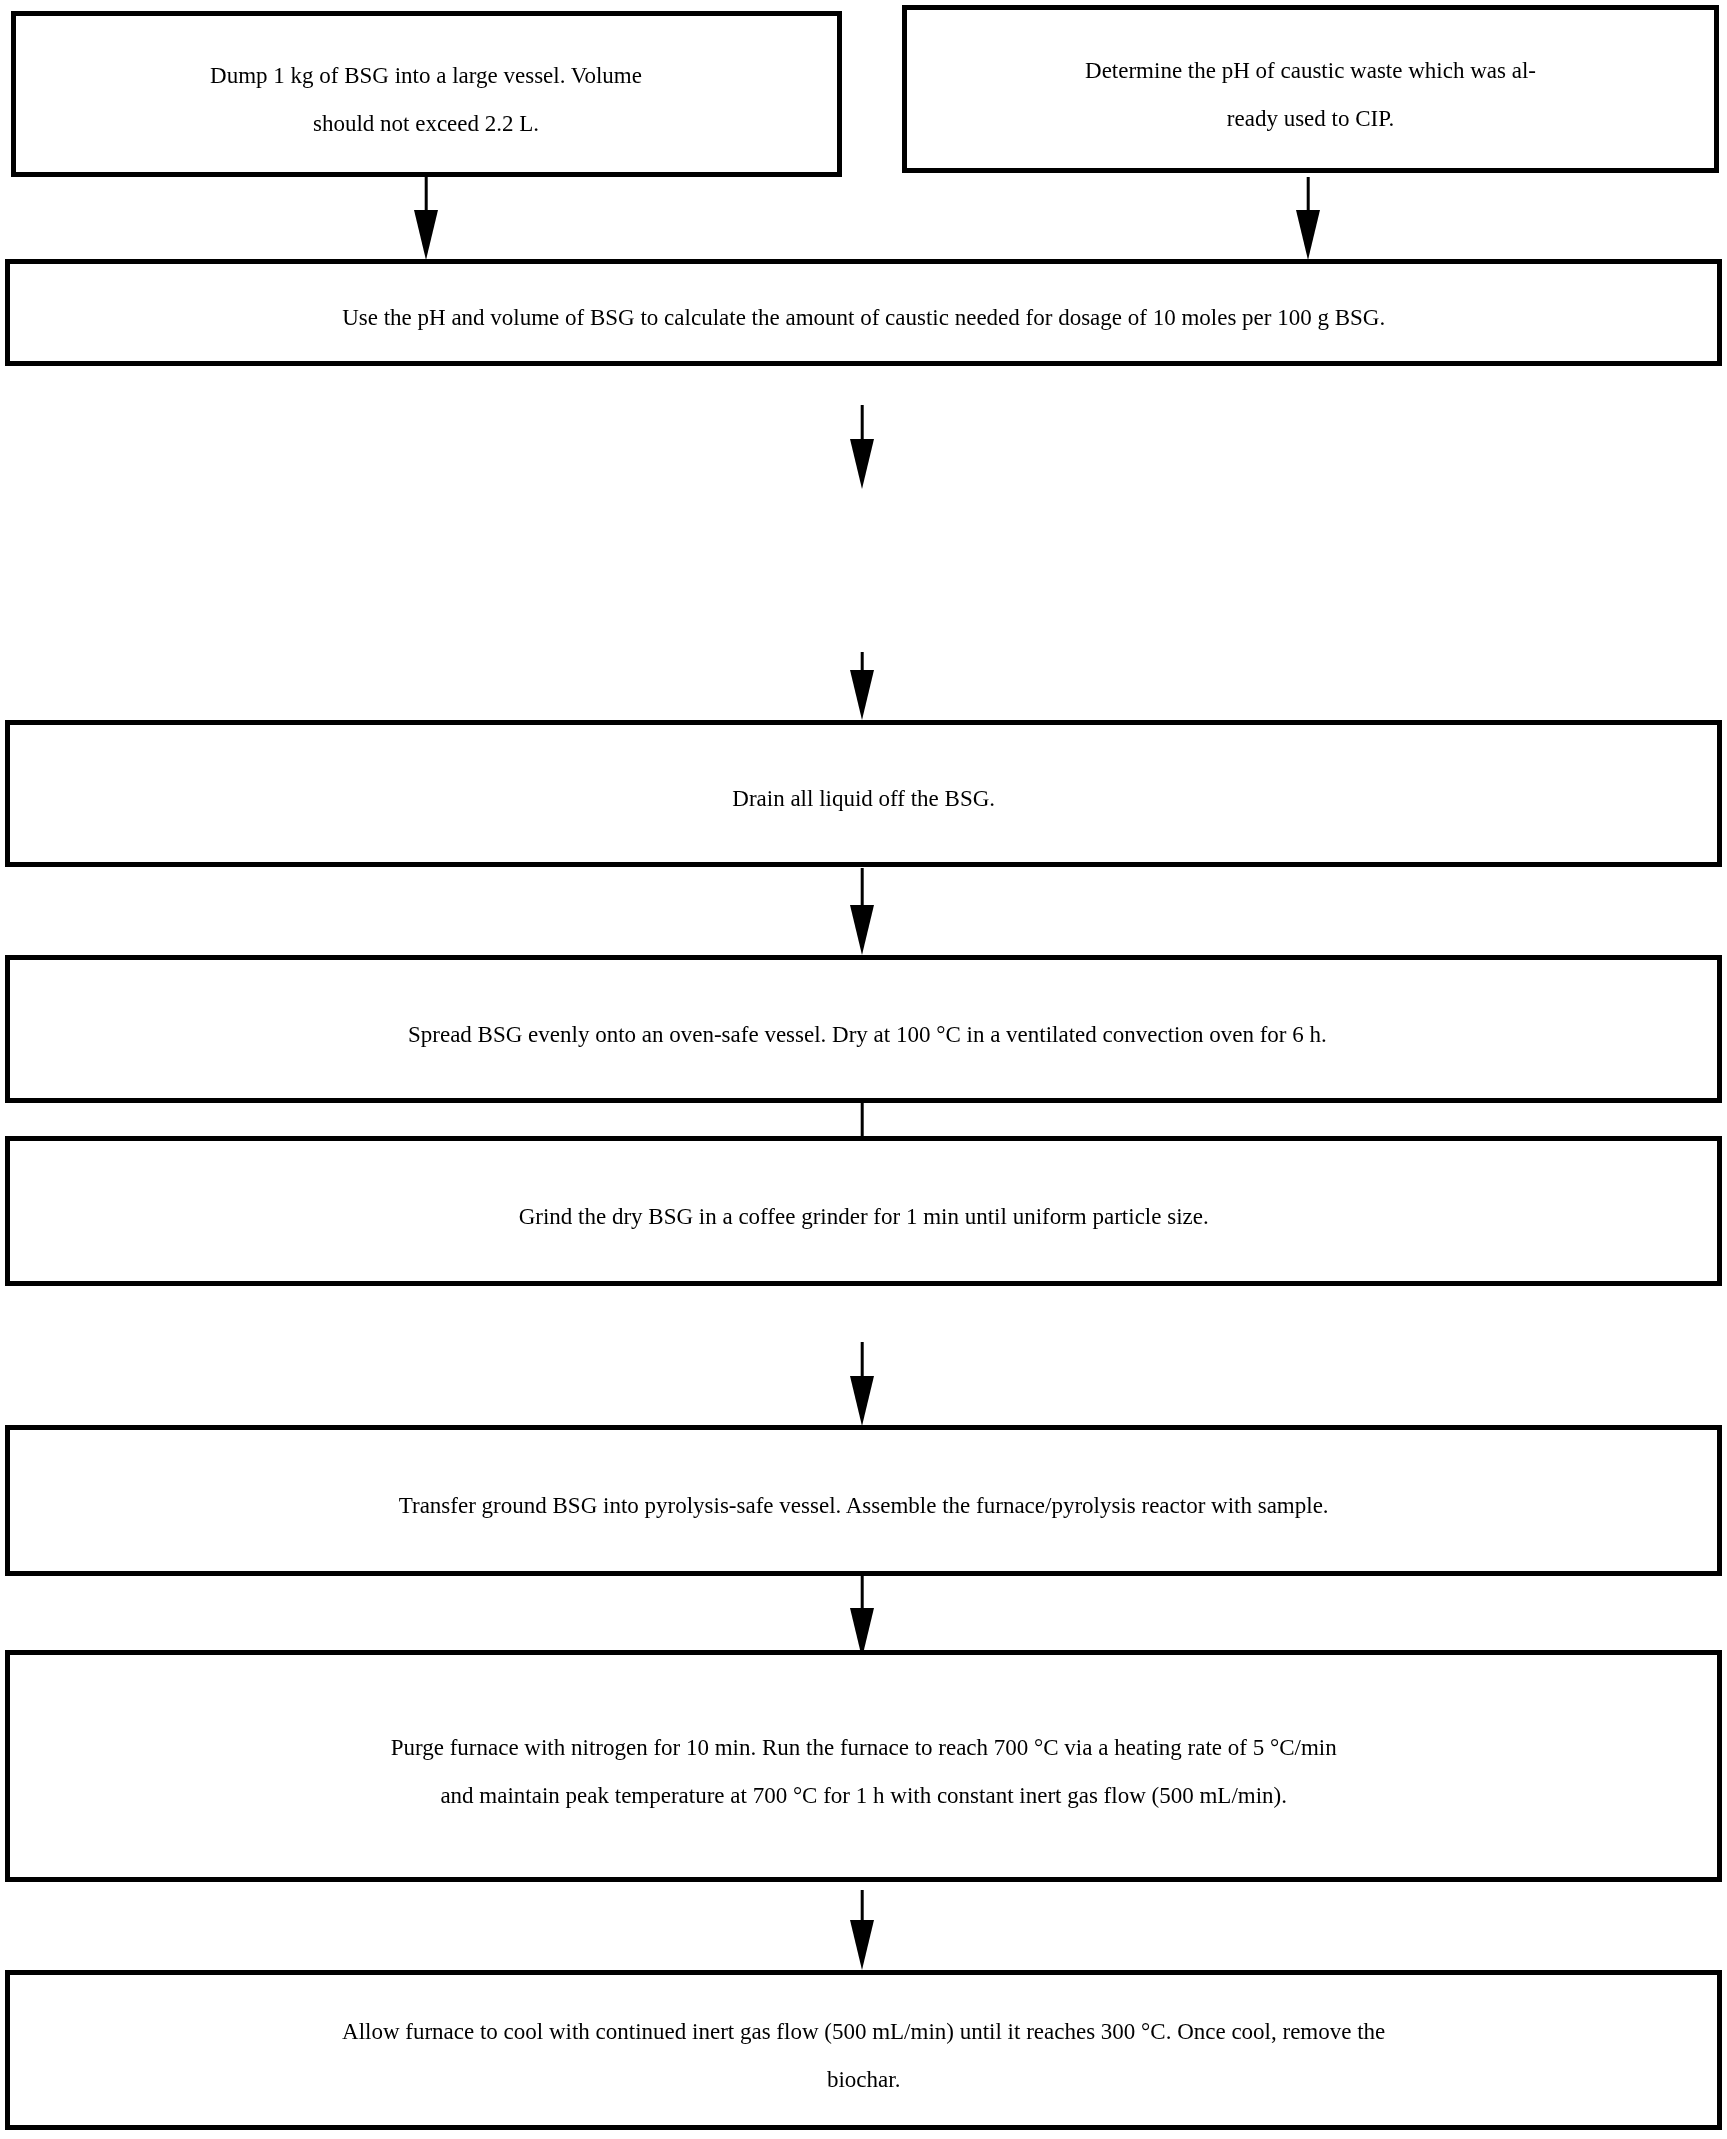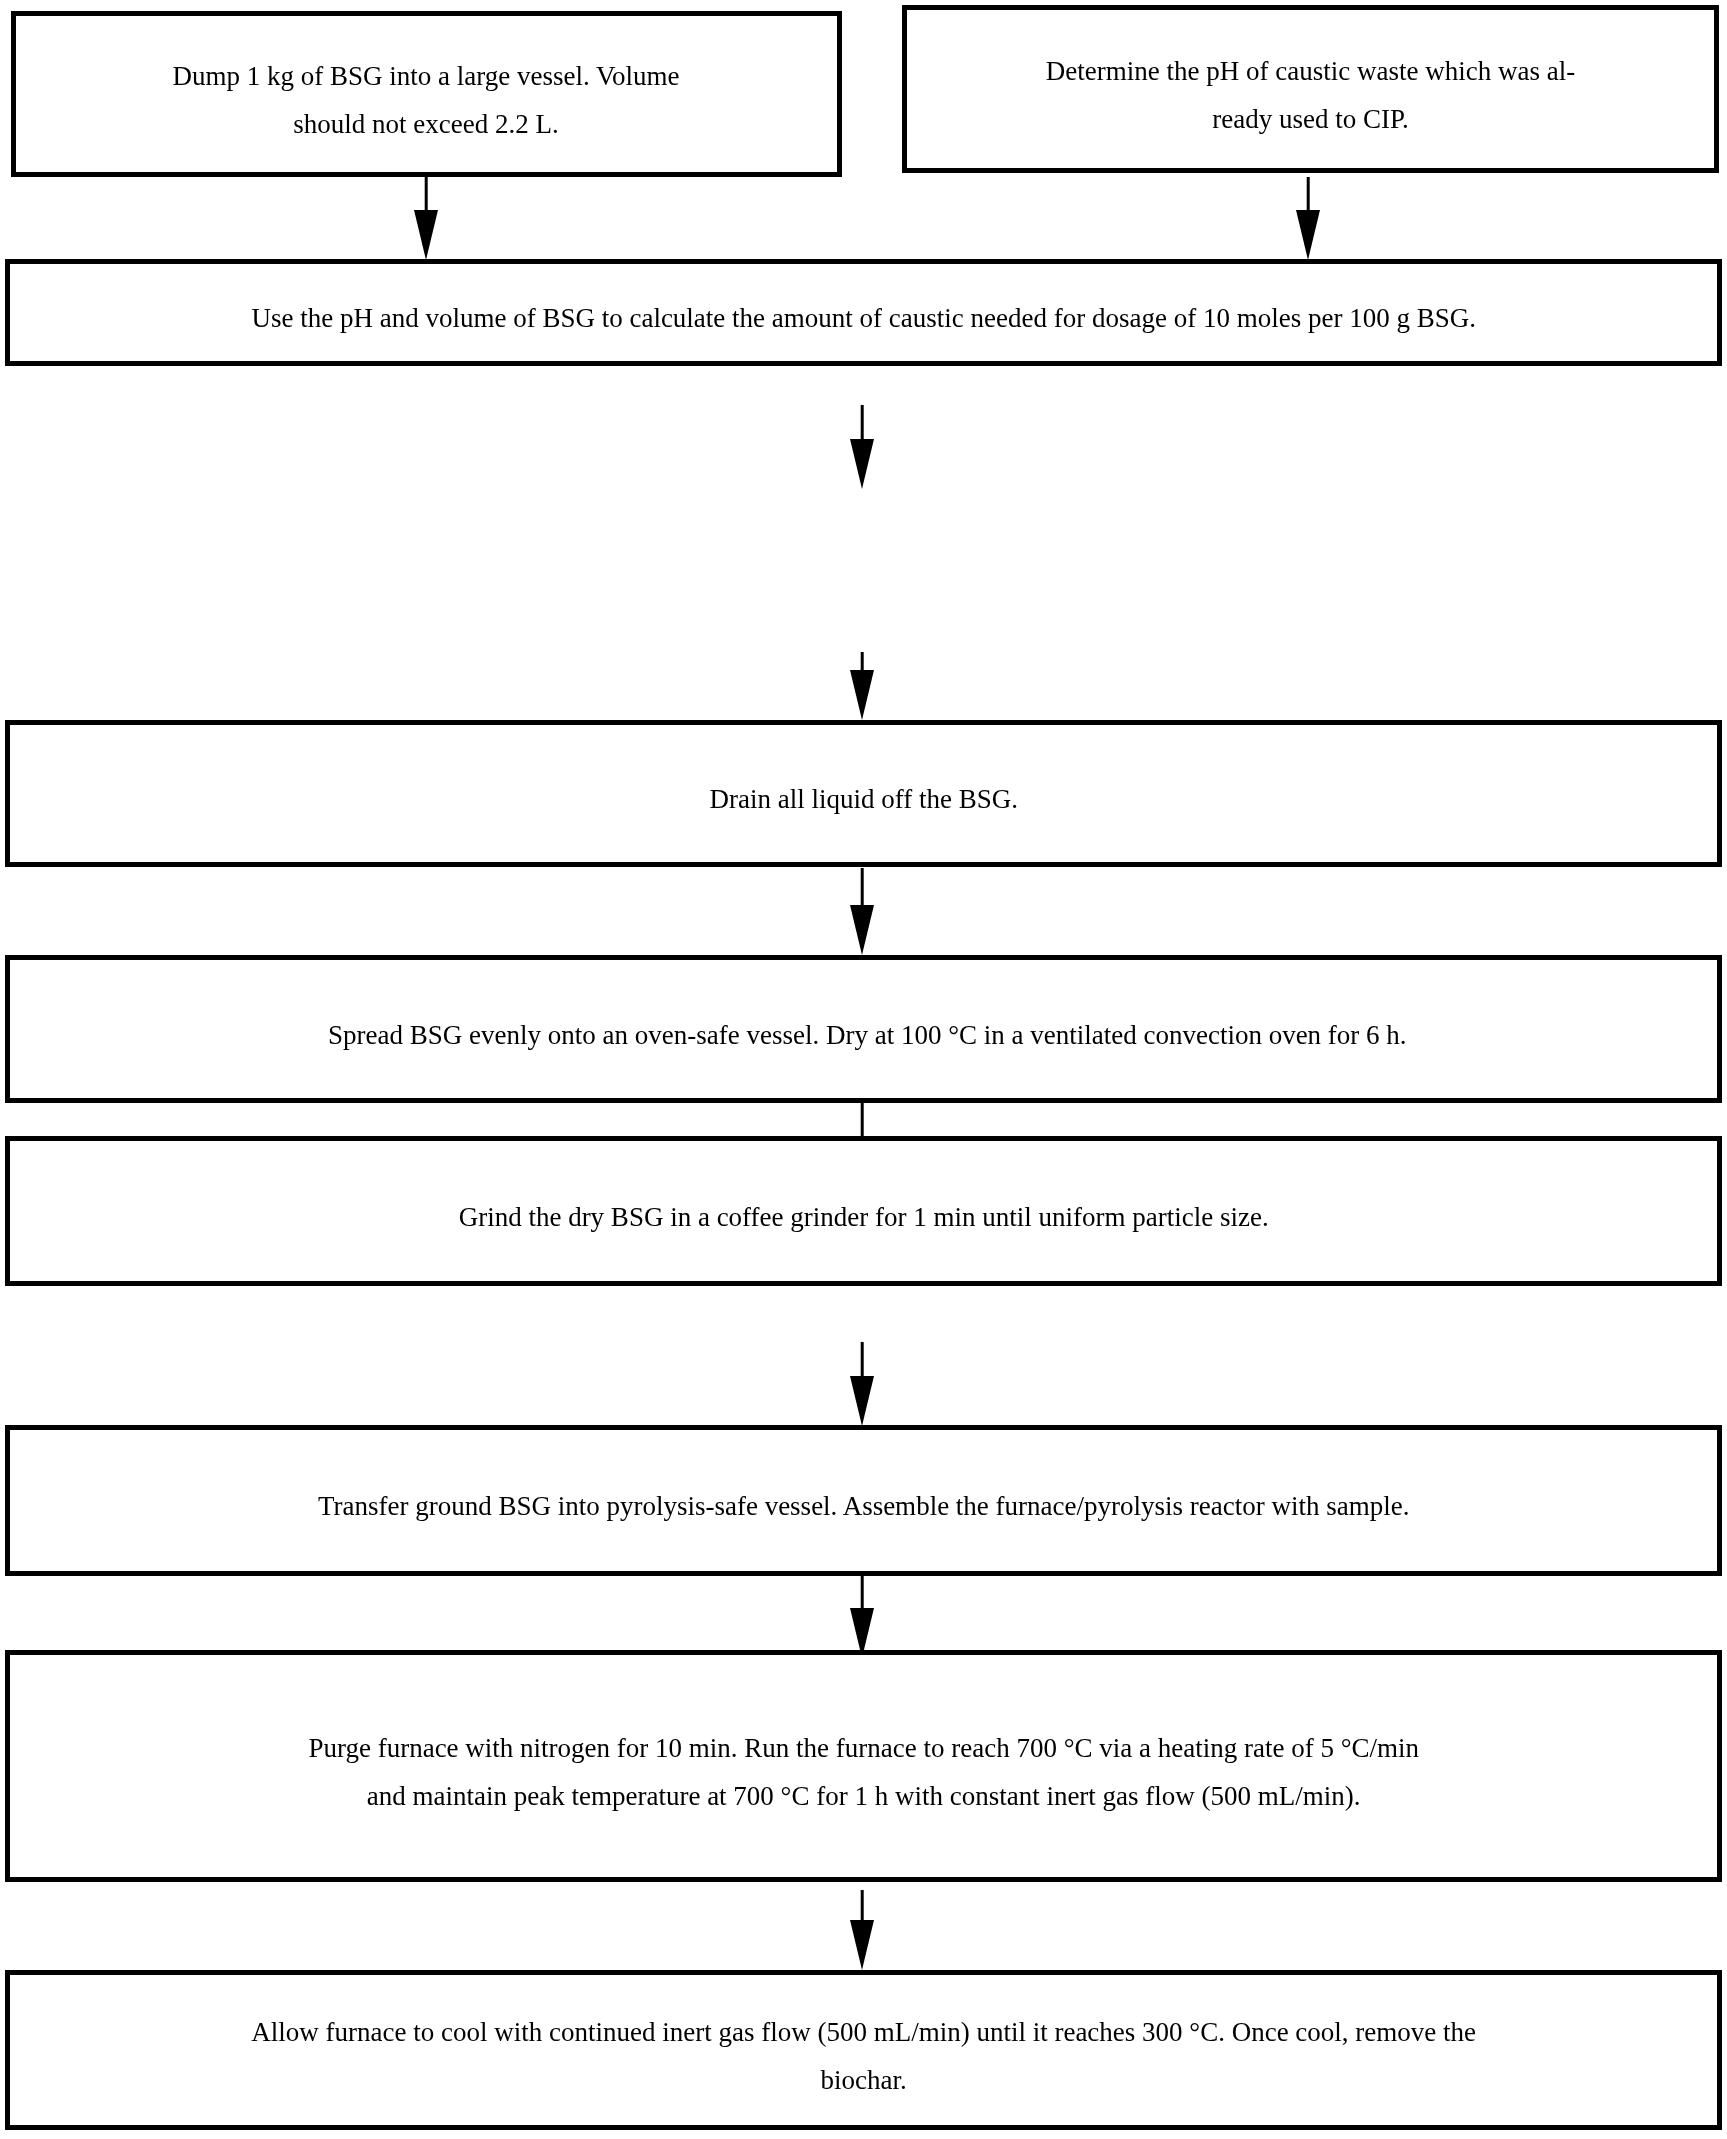--- a/index.html
+++ b/index.html
@@ -7,21 +7,21 @@
     padding: 0;
     background: #ffffff;
   }
   .page {
     position: relative;
     width: 1727px;
     height: 2140px;
     background: #ffffff;
     color: #000000;
     font-family: "Liberation Serif", "DejaVu Serif", serif;
-    font-size: 27px;
+    font-size: 23px;
     line-height: 48px;
   }
   .box {
     position: absolute;
     box-sizing: border-box;
     border: 5.7px solid #000000;
     background: #ffffff;
     display: flex;
     flex-direction: column;
     justify-content: center;

